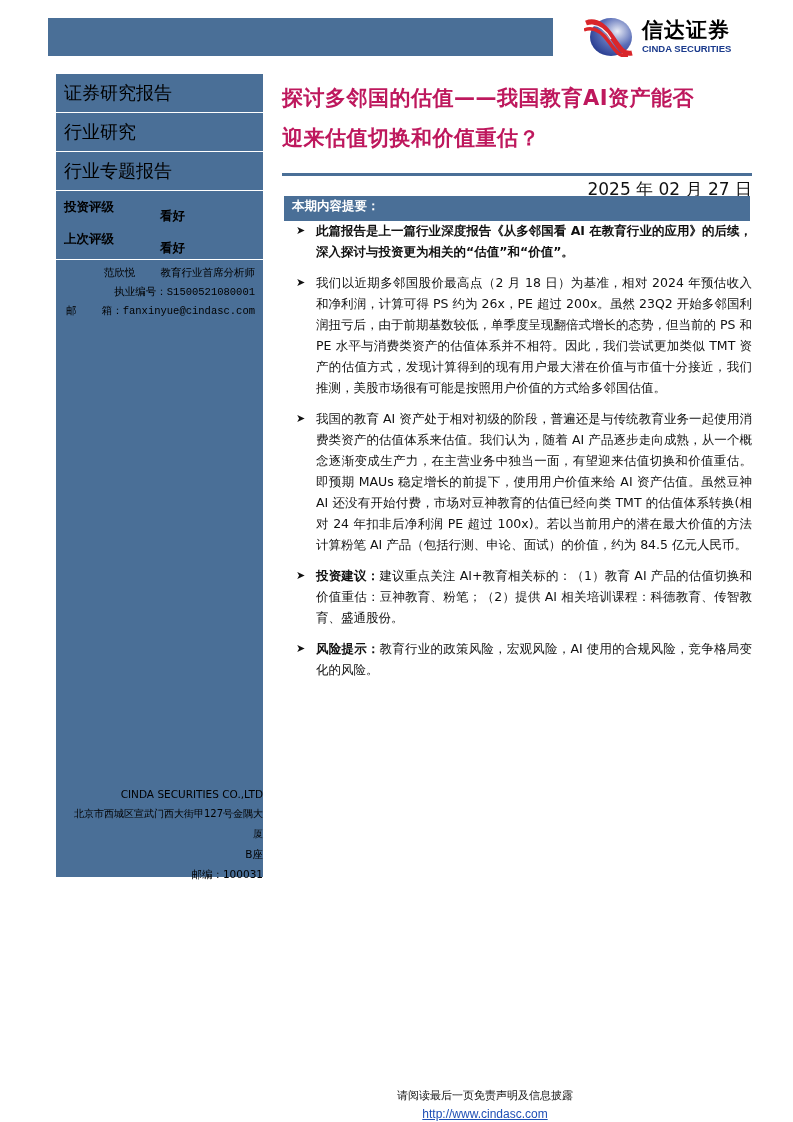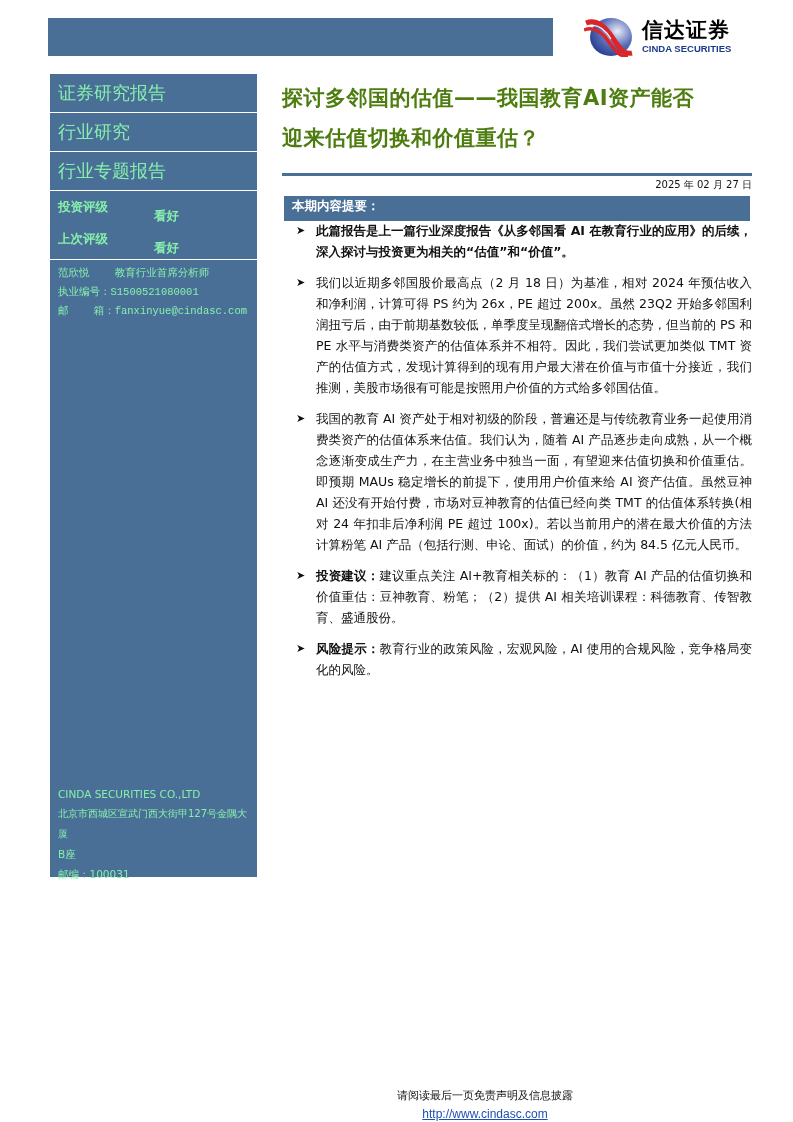--- a/index.html
+++ b/index.html
@@ -5,33 +5,33 @@
   html, body { margin:0; padding:0; background:#ffffff; }
   body { width:793px; height:1122px; position:relative; overflow:hidden;
          font-family:"DejaVu Sans", "Liberation Sans", sans-serif; color:#111; }
   .banner { position:absolute; left:48px; top:18px; width:505px; height:38px; background:#4a6f97; }
   .logo { position:absolute; left:584px; top:16px; width:190px; height:42px; display:flex; align-items:center; }
   .logo-mark { width:50px; height:40px; position:relative; }
   .logo-text { margin-left:8px; display:flex; flex-direction:column; line-height:1; }
   .logo-cn { font-size:21px; font-weight:bold; color:#000000; letter-spacing:1px; }
   .logo-en { font-size:9.5px; font-weight:bold; color:#1a3a8c; margin-top:3px; font-family:"Liberation Sans", sans-serif; }
 
-  .sidebar { position:absolute; left:50px; top:74px; width:207px; height:803px; background:#4a6f97; color:#86efac; }
+  .sidebar { position:absolute; left:56px; top:74px; width:207px; height:803px; background:#4a6f97; color:#000000;text-align:right; }
   .sb-row { height:38px; border-bottom:1px solid #ffffff; font-size:18px; padding-left:8px; display:flex; align-items:center; }
   .sb-industry { font-size:14px; font-weight:bold; padding:4px 8px 0; height:24px; }
   .sb-rating { font-size:12.5px; font-weight:bold; padding-left:8px; height:32px; display:flex; align-items:center; }
   .sb-rating .val { position:absolute; left:104px;margin-top:18px; }
   .sb-divider { border-top:1px solid #ffffff; margin-top:4px; }
   .sb-analyst { font-size:10.5px; padding:4px 8px 0; line-height:19px; font-family:Liberation Mono, monospace; }
   .sb-footer { position:absolute; left:8px; top:710px; font-size:10.5px; line-height:20px; }
 
   .main { position:absolute; left:282px; top:78px; width:470px; }
-  .title { font-size:21px; font-weight:bold; line-height:40px; margin:0; color:#4d7c0f; letter-spacing:0.5px; }
+  .title { font-size:21px; font-weight:bold; line-height:40px; margin:0; color:#be185d; letter-spacing:0.5px; }
   .title-rule { position:absolute; left:0; top:95px; width:470px; height:3px; background:#4a6f97; }
-  .date { position:absolute; right:0; top:100px; font-size:10px; }
+  .date { position:absolute; right:0; top:100px; font-size:17px; }
   .summary-head { position:absolute; left:2px; top:118px; width:466px; height:25px; background:#4a6f97;
                   color:#fff; font-weight:bold; font-size:12.5px; padding-left:8px; box-sizing:border-box; line-height:19px; }
   .bullets { position:absolute; left:0; top:142px; width:470px; }
   .bullet { display:flex; margin-bottom:10px; }
   .bullet .mark { width:34px; flex:none; font-size:11px; padding-left:14px; box-sizing:border-box; line-height:21px; color:#111; }
   .bullet .txt { font-size:12.5px; line-height:21px; text-align:justify; color:#111; }
   .bullet .txt b { font-weight:bold; }
   .bold-all { font-weight:bold; }
 
   .footer { position:absolute; left:397px; top:1088px; font-size:11px; display:flex; align-items:center; gap:4px;flex-direction:column; }

